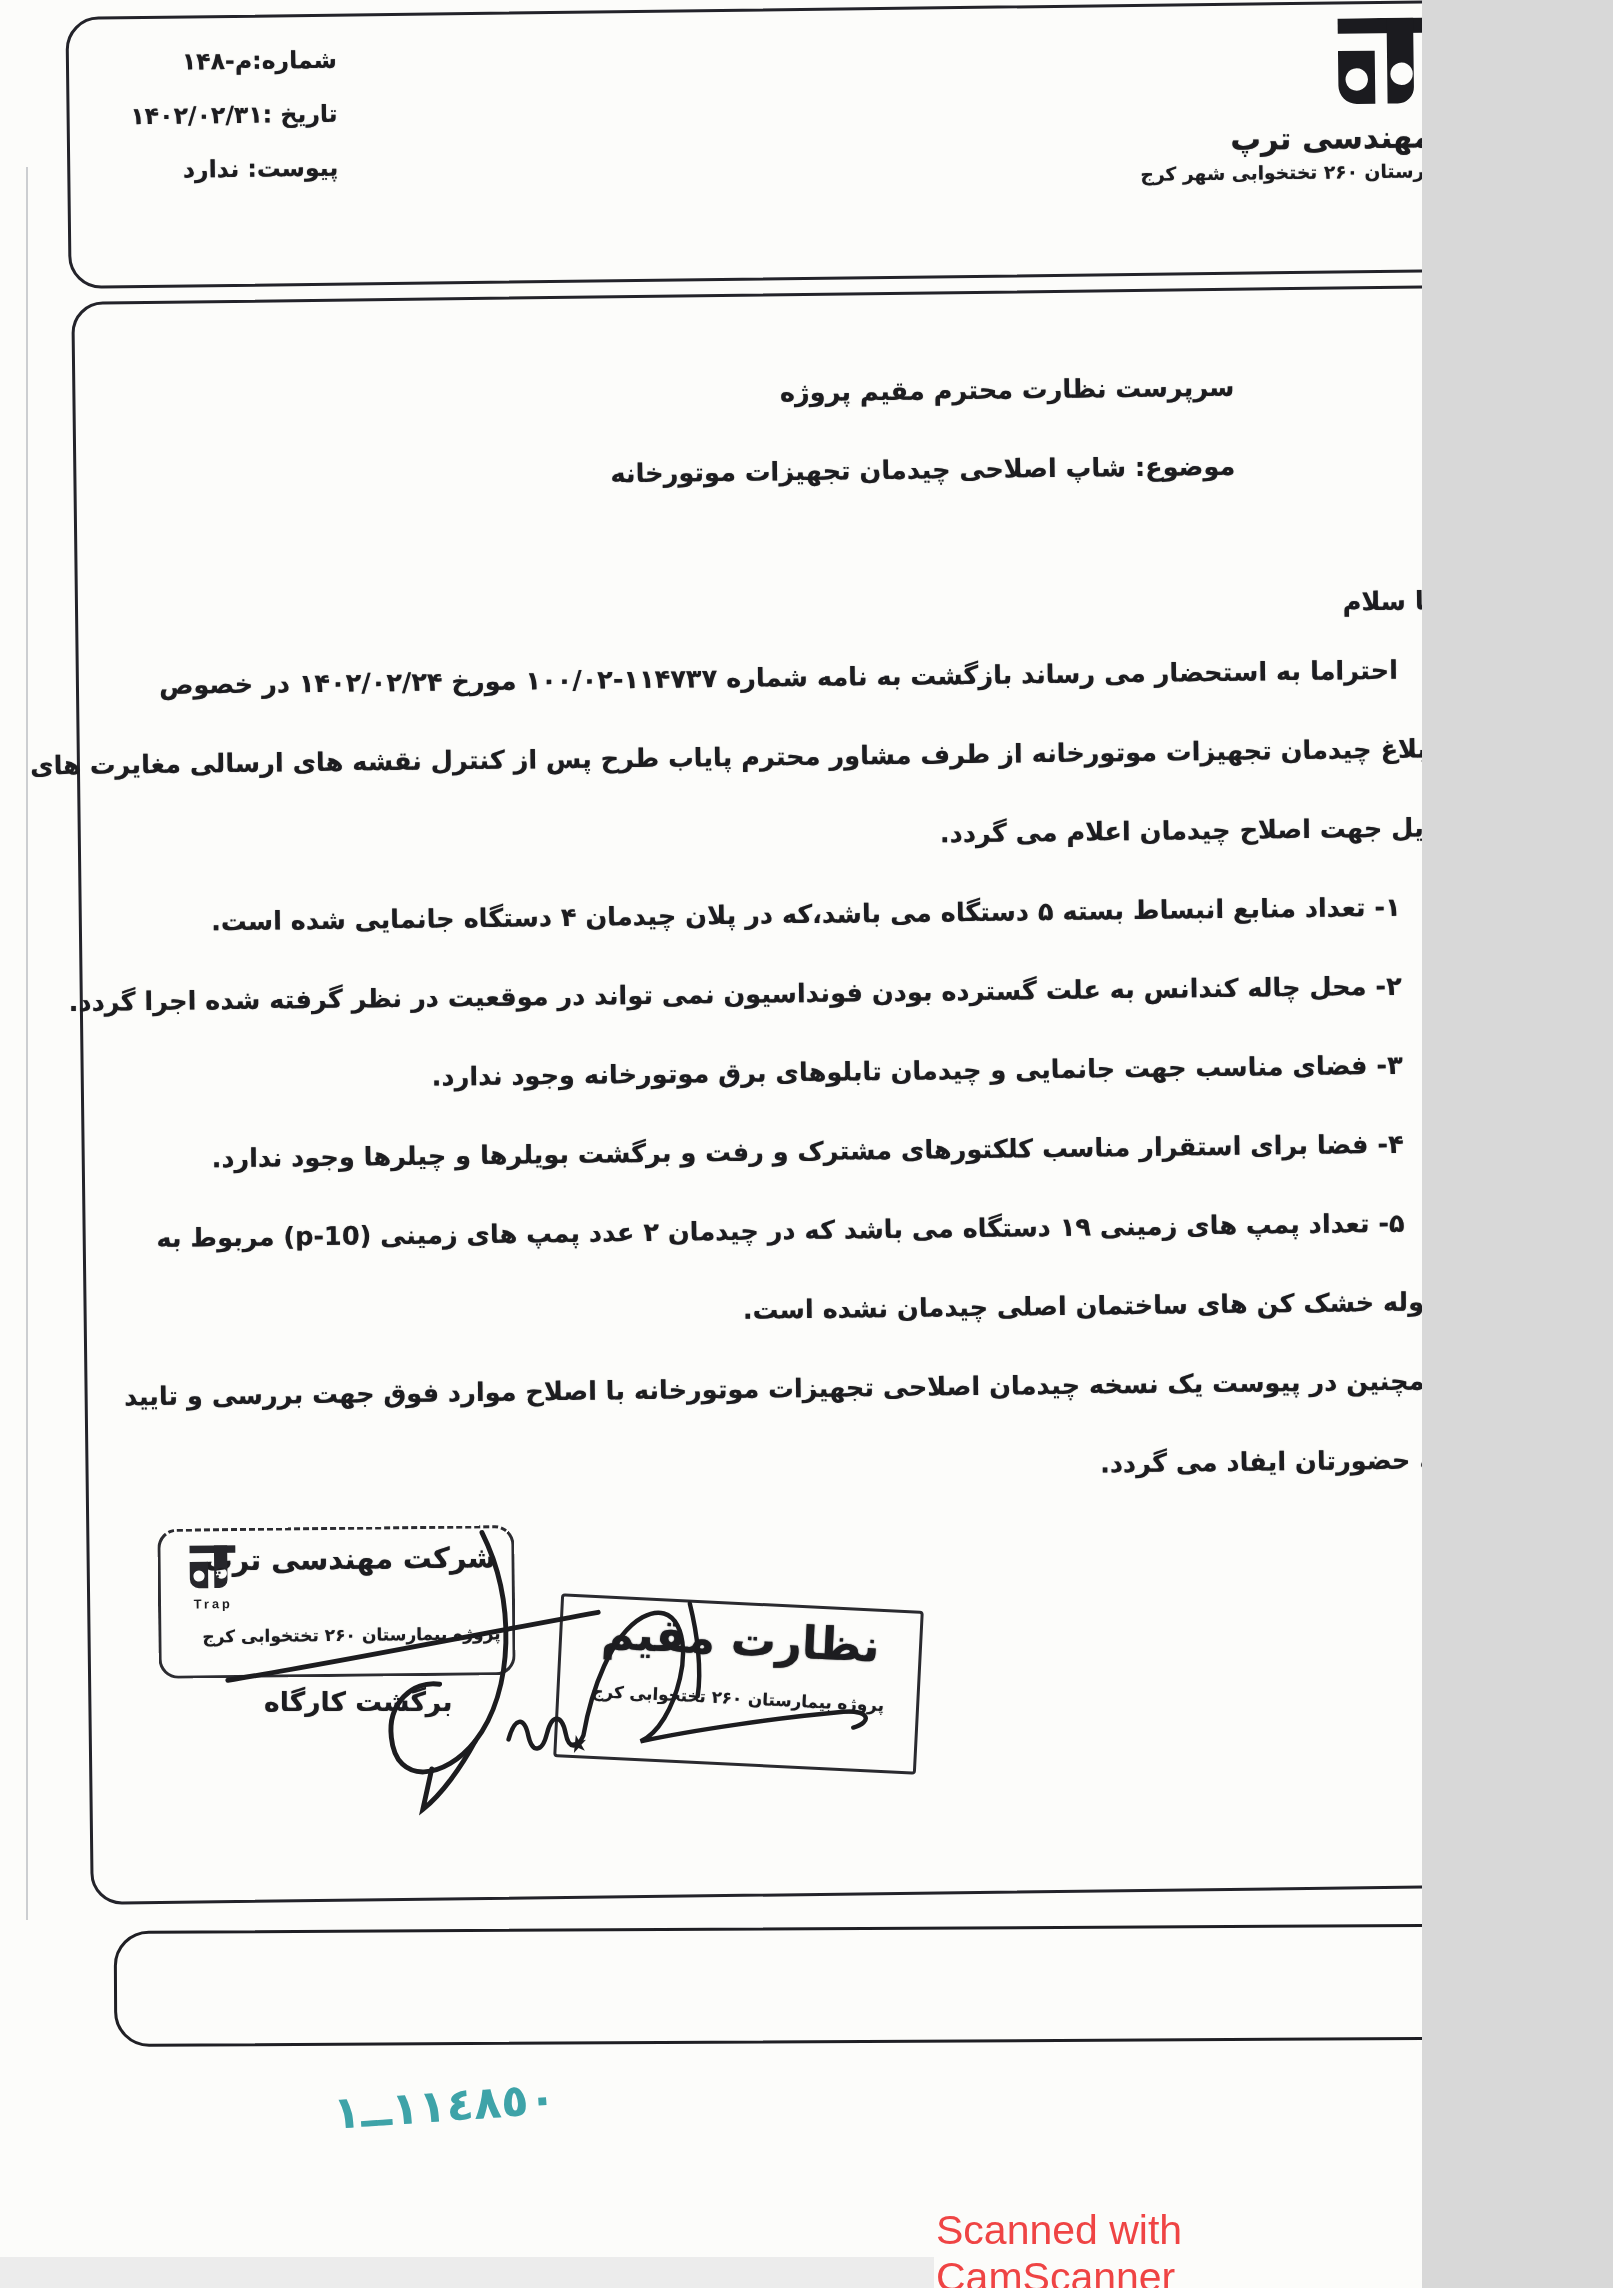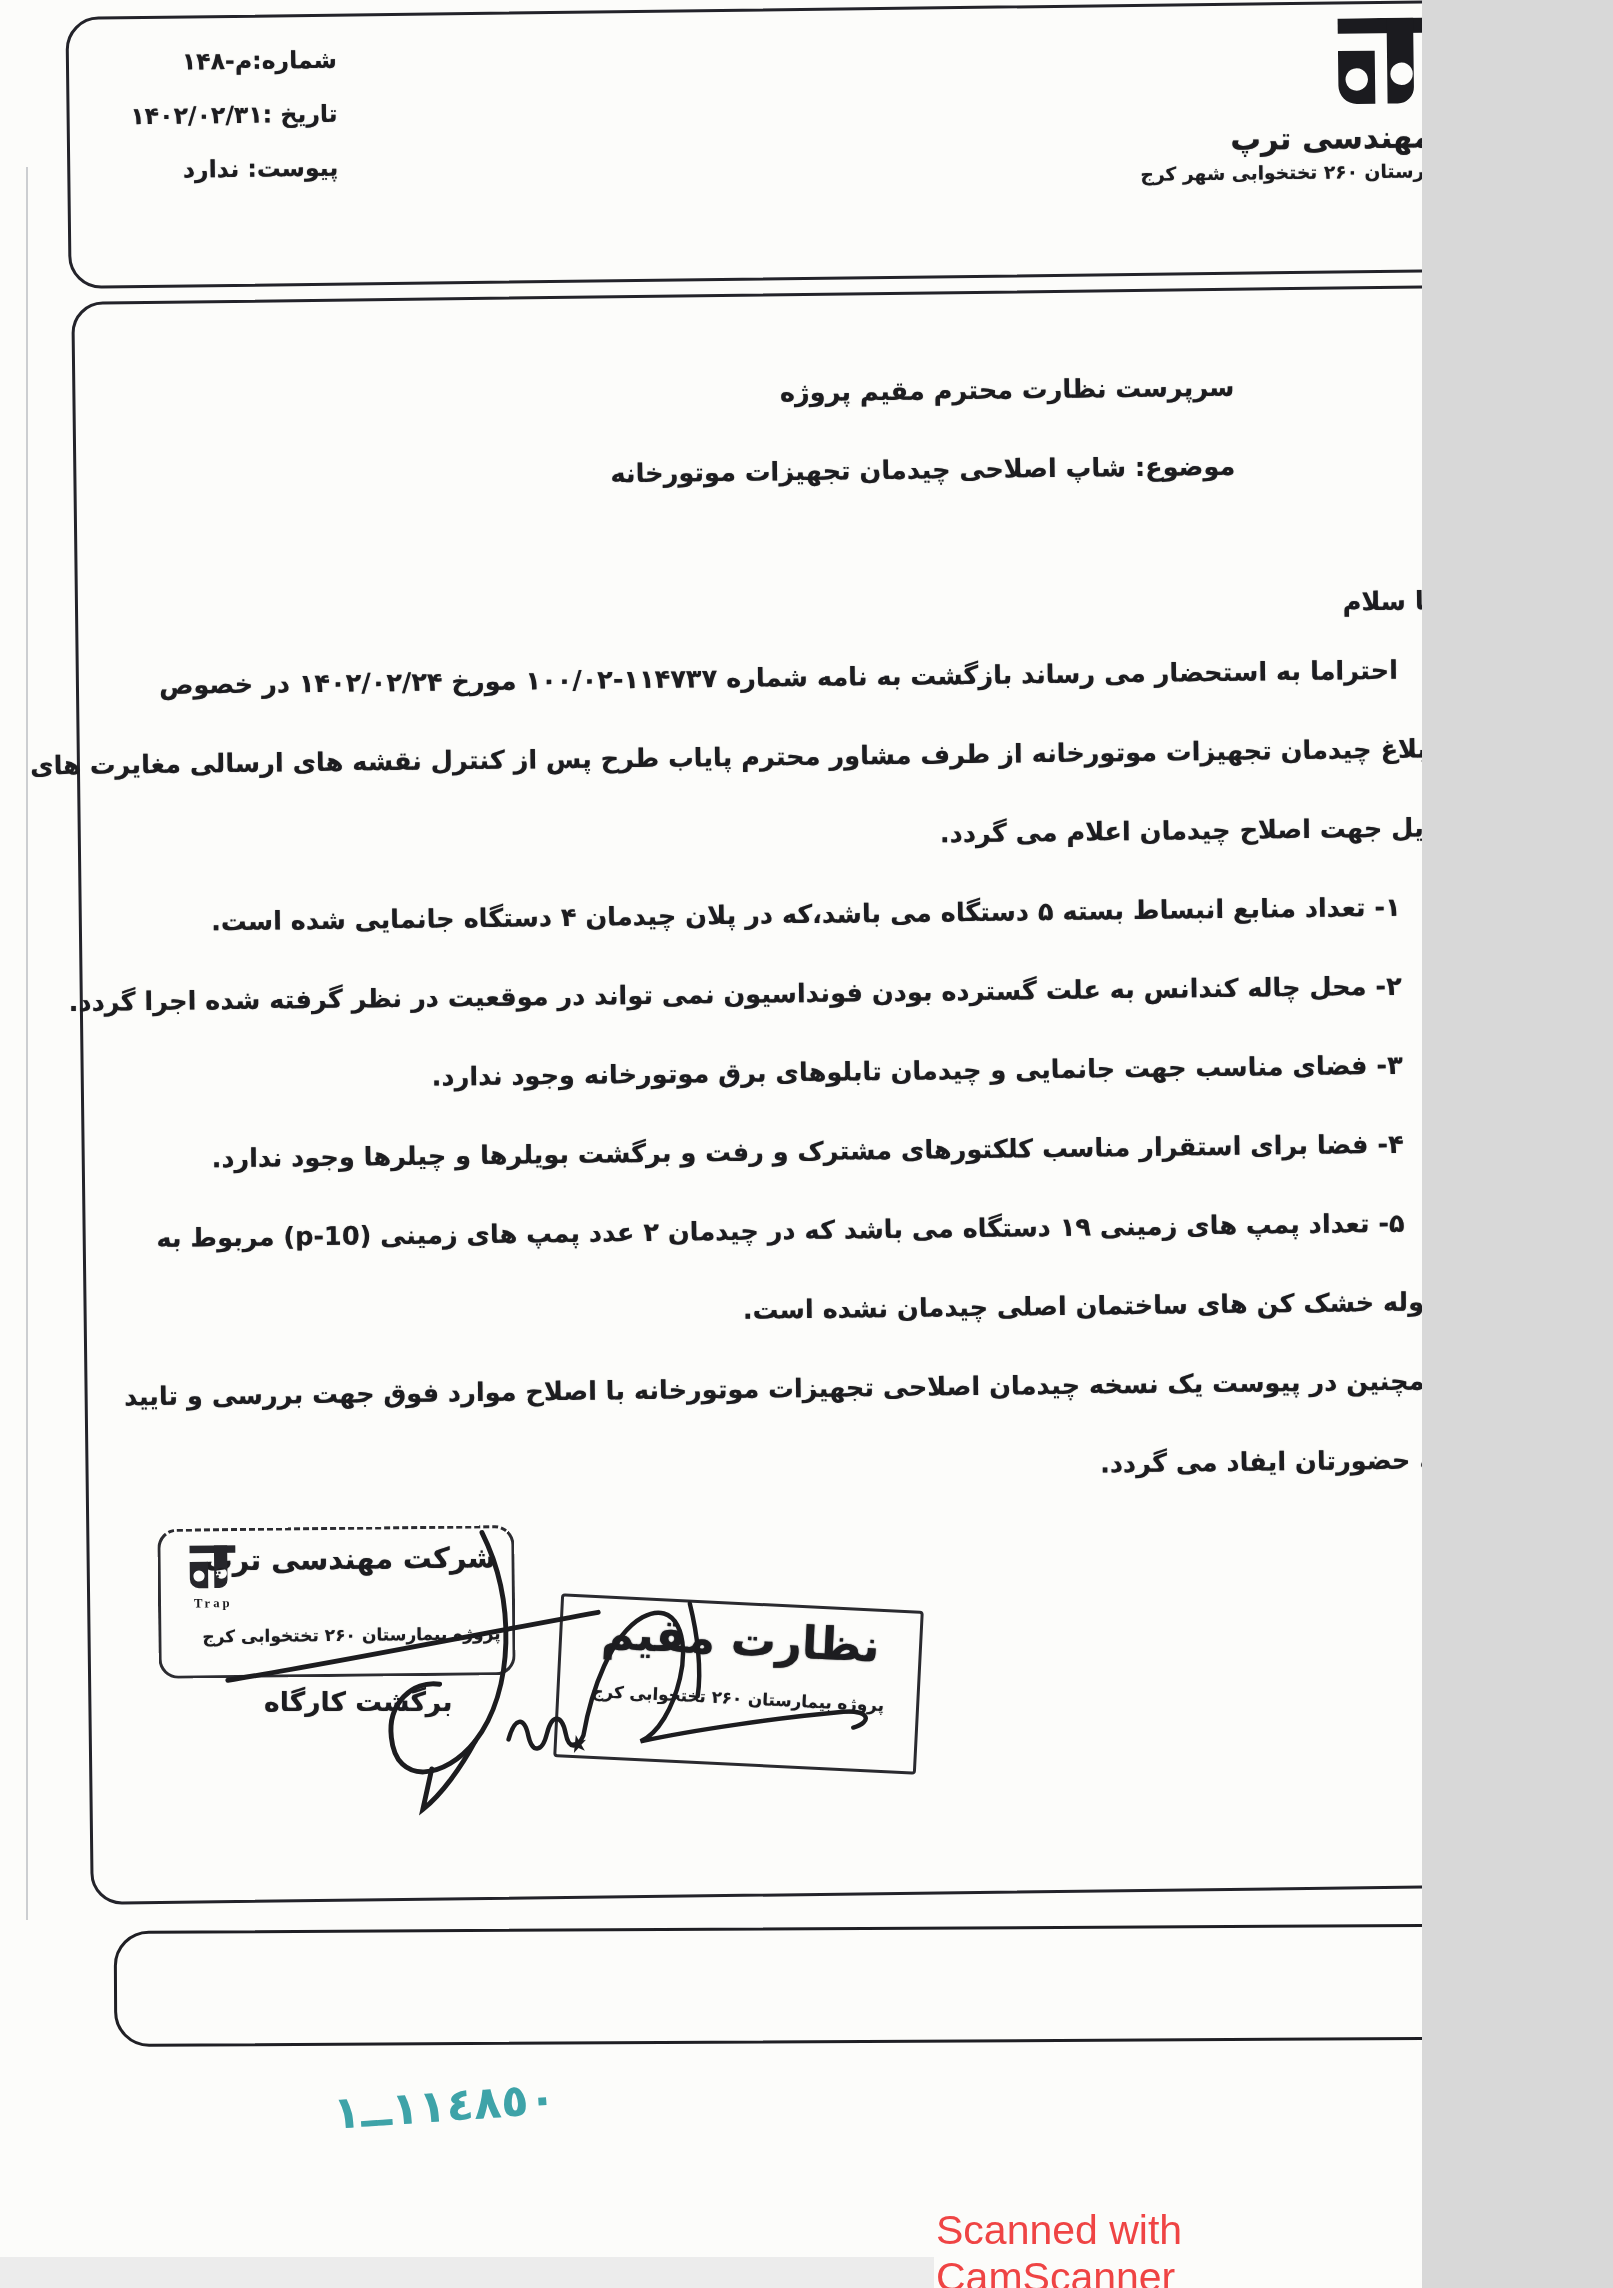--- a/index.html
+++ b/index.html
@@ -33,21 +33,21 @@
         text-shadow:0 0 1px rgba(25,25,30,.55);}
   .line.head{margin-left:0;margin-right:197px;}
   .line.salutation{height:59px;line-height:59px;margin-top:68px;}
   .line.indent{margin-right:37px;}
 
   
   .company-stamp{position:absolute;left:158px;top:1527px;width:357px;height:150px;direction:rtl;
                  border:3px solid #2c2c31;border-top-style:dashed;border-radius:19.7px;transform:rotate(-0.6deg);}
   .cs-name{position:absolute;right:15.8px;top:11.8px;font-size:28.6px;font-weight:bold;text-shadow:0 0 1px rgba(25,25,30,.6);}
   .cs-logo{position:absolute;left:13.8px;top:13.8px;width:77px;text-align:center;}
-  .cs-trap{font-size:12.8px;font-weight:bold;letter-spacing:3px;margin-top:-3.9px;font-family:Liberation Serif, serif;}
+  .cs-trap{font-size:12.8px;font-weight:bold;letter-spacing:3px;margin-top:-3.9px;font-family:Liberation Sans, sans-serif;}
   .cs-project{position:absolute;right:11.8px;top:95px;width:296px;font-size:17px;font-weight:bold;white-space:nowrap;
               text-shadow:0 0 1px rgba(25,25,30,.5);}
   .role-label{position:absolute;left:264px;top:1686px;font-size:26.6px;font-weight:bold;direction:rtl;
               text-shadow:0 0 1px rgba(25,25,30,.55);}
   .resident-stamp{position:absolute;left:557px;top:1602px;width:363px;height:164px;direction:rtl;text-align:center;
                   border:3px solid #2a2a2f;transform:rotate(2.8deg);border-radius:3.9px;}
   .rs-title{font-size:45px;font-weight:bold;margin-top:7.9px;letter-spacing:2px;text-shadow:0 0 1.4px rgba(20,20,25,.8);}
   .rs-sub{font-size:16.7px;font-weight:bold;margin-top:21.7px;white-space:nowrap;text-shadow:0 0 1px rgba(25,25,30,.5);}
   .sig-layer{position:absolute;left:0;top:0;pointer-events:none;}
   .star{position:absolute;left:567px;top:1730px;font-size:23.6px;color:#1b1b1f;transform:rotate(-12deg);}

